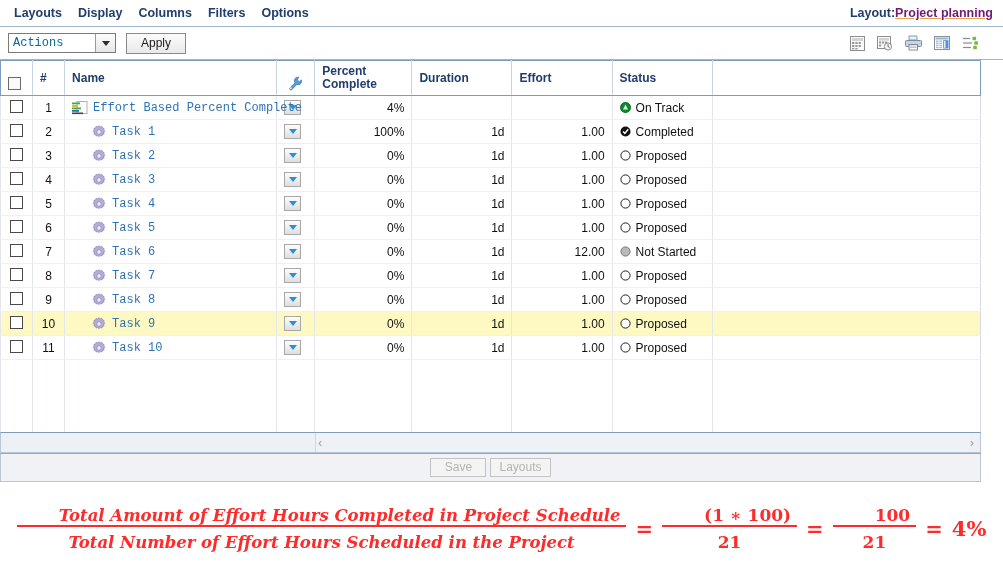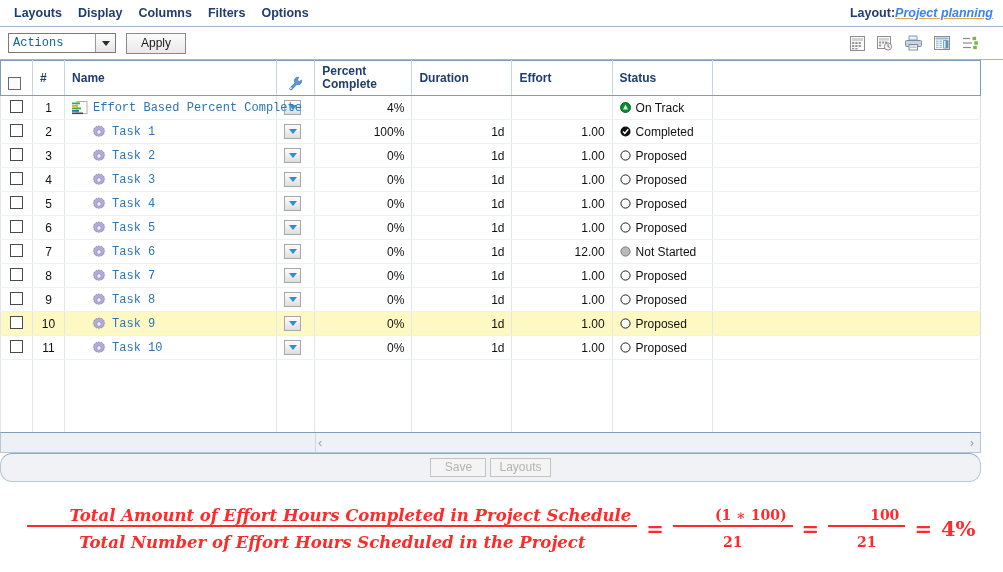--- a/index.html
+++ b/index.html
@@ -39,23 +39,22 @@
     align-items: baseline;
     padding-right: 4px;
   }
   .layout-label {
     font-weight: bold;
     font-size: 12.5px;
     color: #1f3d6e;
   }
   .layout-link {
     font-weight: bold;
-    font-style: italic;
     font-size: 12.5px;
-    color: #3b82f6;
+    color: #701a75;
     text-decoration: underline;
     text-decoration-color: #e3a84a;
     cursor: pointer;
   }
 
   
   .actionbar {
     height: 33px;
     border-bottom: 1px solid #9fb6cd;
     display: flex;
@@ -228,21 +227,20 @@
     border-left: 1px solid #b9c6d4;
     border-right: 1px solid #b9c6d4;
     border-bottom: 1px solid #b9c6d4;
     border-top: 1px solid #8fa9c4;
     background: #f0f2f6;
     box-sizing: border-box;
     display: flex;
     align-items: center;
     justify-content: center;
     gap: 4px;
-    border-radius: 12px;
   }
   .fbtn {
     min-width: 56px;
     height: 19px;
     border: 1px solid #c3c3c3;
     background: #f4f4f4;
     color: #b3b3b3;
     font-size: 12px;
     display: flex; align-items: center; justify-content: center;
     box-sizing: border-box;
@@ -260,21 +258,21 @@
     font-family: "DejaVu Serif", serif;
     font-style: italic;
     font-weight: bold;
   }
   .frac { display: inline-flex; flex-direction: column; align-items: center; }
   .frac .top, .frac .bot { padding: 0 6px; white-space: nowrap; }
   .frac .top { font-size: 16.5px; line-height: 19px; text-align:center;margin-left:36px; }
   .frac .bot { font-size: 16.5px; line-height: 19px; padding-top: 6px; }
   .frac .bar { width: 100%; height: 2px; background: #ff2a2a; }
   .eq { font-size: 21px; font-style: normal; padding: 0 9px; }
-  .frac.small .top, .frac.small .bot { font-size: 14px; font-style: normal; }
+  .frac.small .top, .frac.small .bot { font-size: 17px; font-style: normal; }
   .res { font-size: 21px; font-style: normal; }
 </style>
 </head>
 <body>
 
 <div class="menubar">
   <div class="menu-item">Layouts</div>
   <div class="menu-item">Display</div>
   <div class="menu-item">Columns</div>
   <div class="menu-item">Filters</div>

